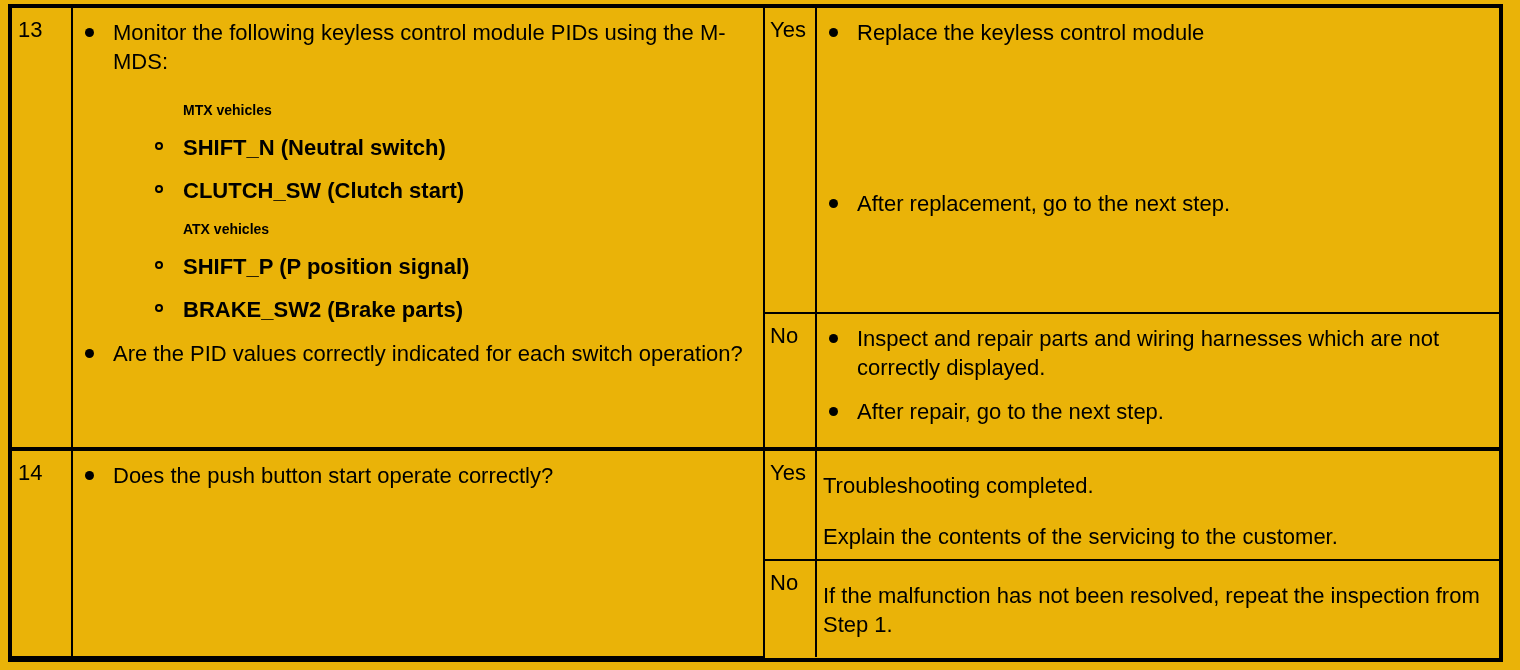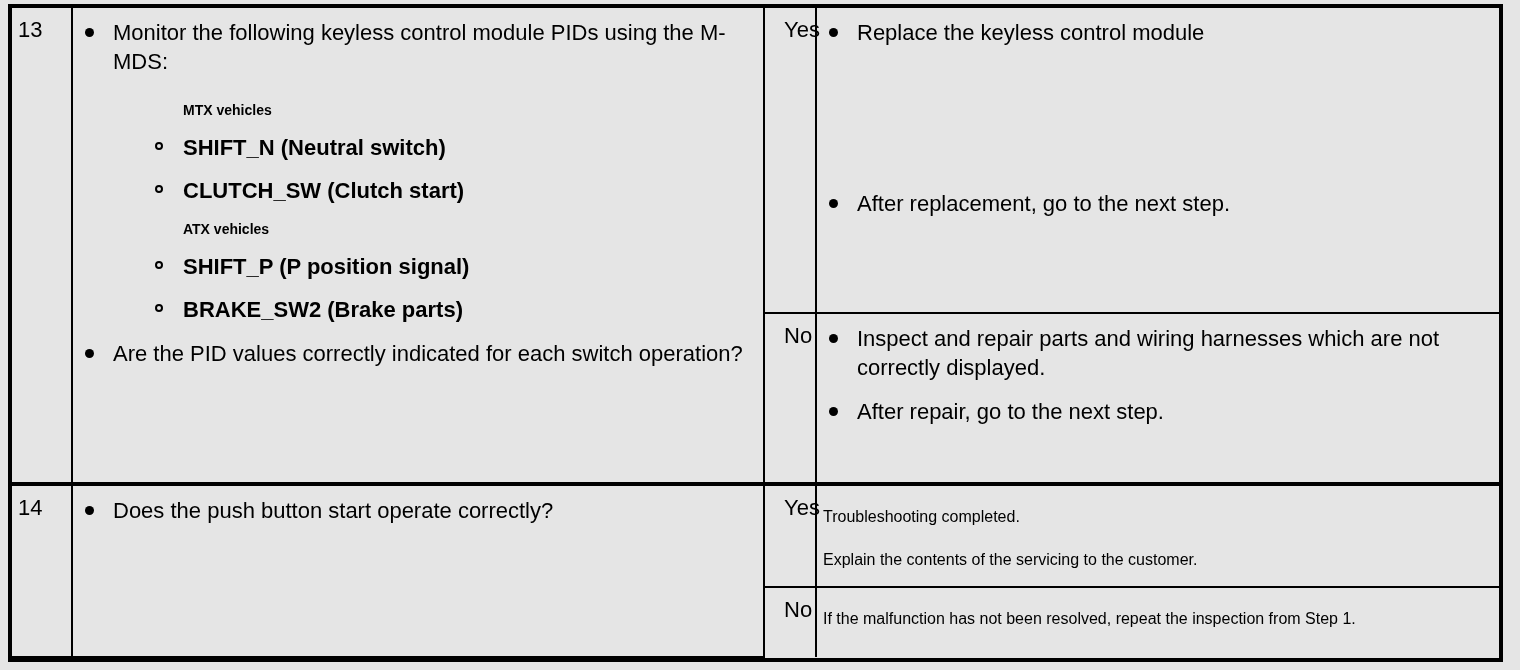--- a/index.html
+++ b/index.html
@@ -13,21 +13,21 @@
     height: 670px;
     font-family: "Liberation Sans", sans-serif;
     color: #000000;
     overflow: hidden;
   }
 
   .sheet {
     position: relative;
     width: 1520px;
     height: 670px;
-    background: #e5e5e5;
+    background: #eab308;
   }
 
   
   .tbl {
     position: absolute;
     left: 8px;
     top: 4px;
     width: 1495px;   
     height: 658px;
     border: 4px solid #000;
@@ -111,25 +111,25 @@
     width: 8px;
     height: 8px;
     border: 2.5px solid #000;
     border-radius: 50%;
     box-sizing: border-box;
   }
 
   .answer {
     font-size: 22px;
     line-height: 1;
-    padding: 11px 0 0 19px;
+    padding: 11px 0 0 5px;
   }
 
   .plaintext {
-    font-size: 16px;
+    font-size: 22px;
     line-height: 1.33;
     margin: 10px 0 22px 0;
   }
   .plaintext:last-child { margin-bottom: 0; }
 
   .gap-lg { height: 128px; }
   .gap-md { height: 10px; }
 </style>
 </head>
 <body>

